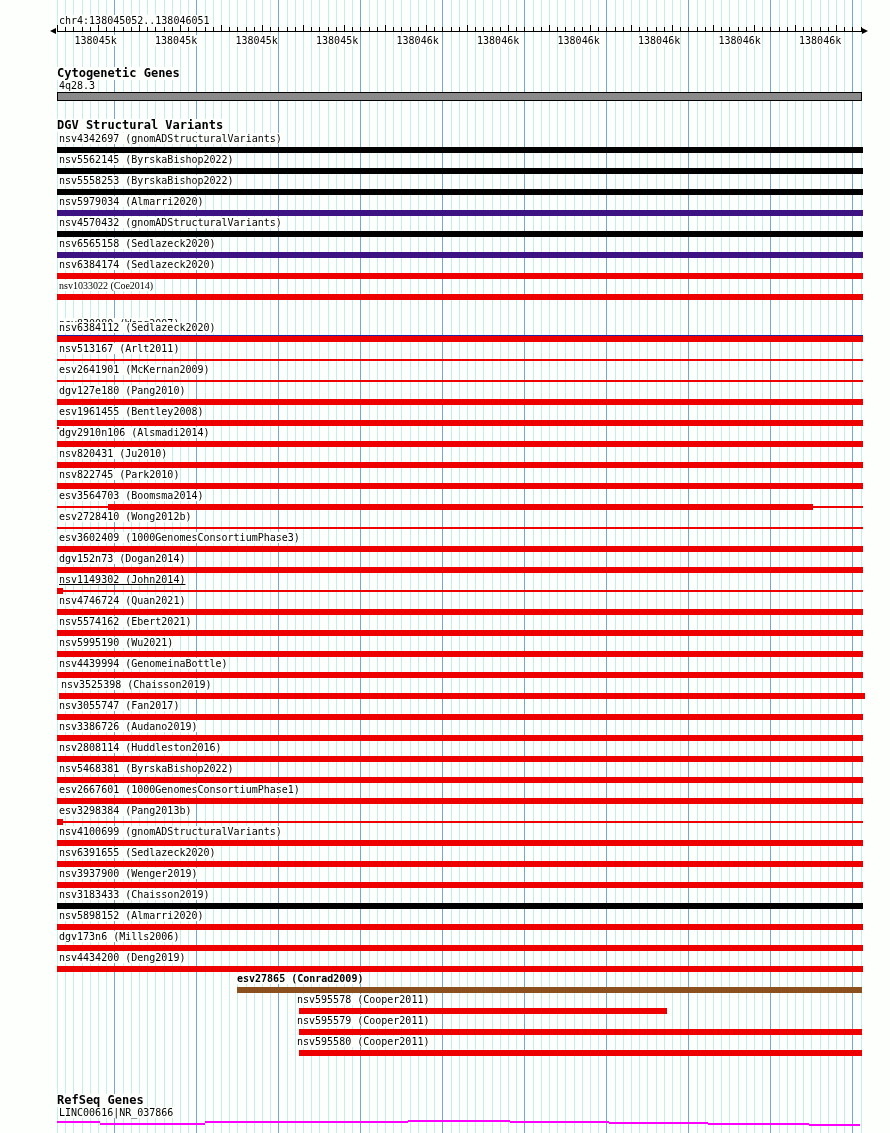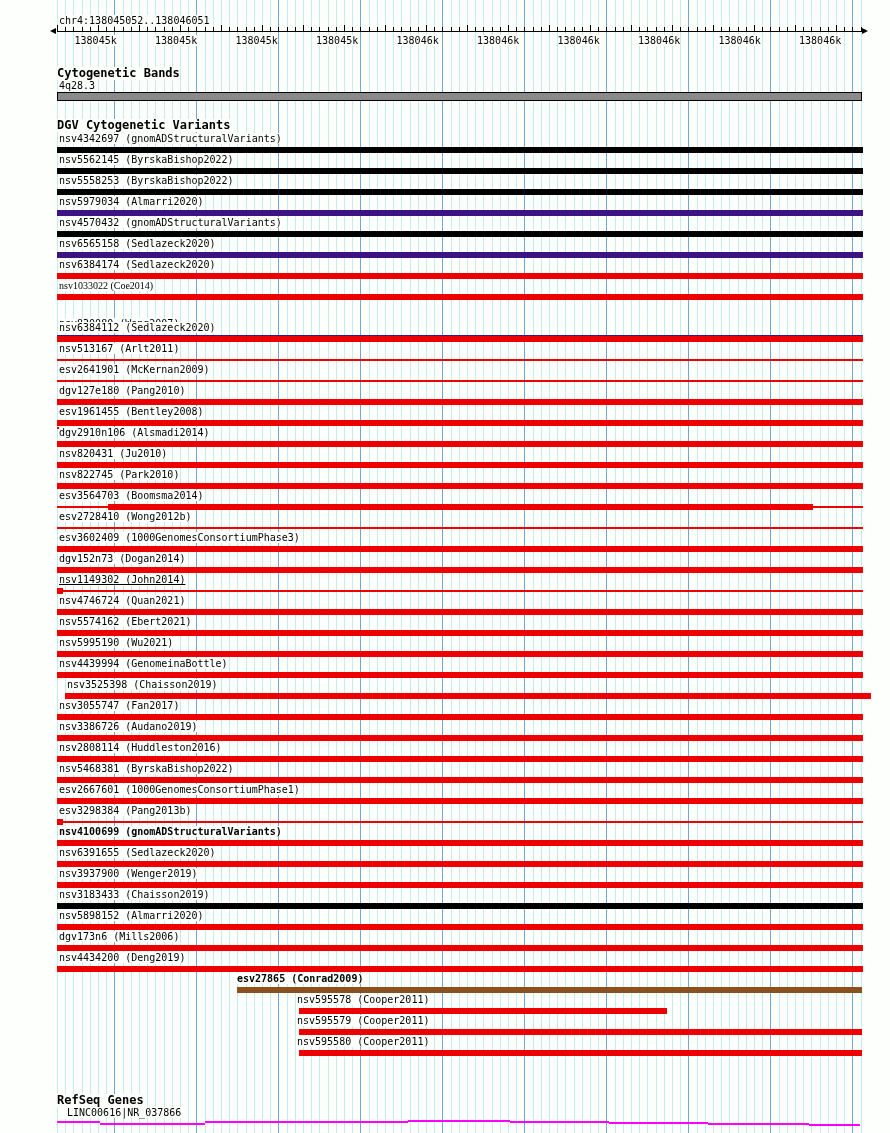--- a/index.html
+++ b/index.html
@@ -236,25 +236,25 @@
       <div class="tick-label" style="left: 256.64px; top: 35px;">138045k</div>
       <div class="tick-label" style="left: 337.14px; top: 35px;">138045k</div>
       <div class="tick-label" style="left: 417.64px; top: 35px;">138046k</div>
       <div class="tick-label" style="left: 498.14px; top: 35px;">138046k</div>
       <div class="tick-label" style="left: 578.64px; top: 35px;">138046k</div>
       <div class="tick-label" style="left: 659.14px; top: 35px;">138046k</div>
       <div class="tick-label" style="left: 739.64px; top: 35px;">138046k</div>
       <div class="tick-label" style="left: 820.14px; top: 35px;">138046k</div>
     </div>
 
-  <div class="heading" style="left:57px;top:67px;">Cytogenetic Bands</div>
+  <div class="heading" style="left:57px;top:67px;">Cytogenetic Genes</div>
   <div class="lbl" style="left:59px;top:80px;">4q28.3</div>
   <div class="band-bar" id="cytoband-bar" style="left: 57px; top: 92px; width: 803px; height: 7px; background: rgb(138, 138, 138);"></div>
 
-  <div class="heading" style="left:57px;top:119px;">DGV Cytogenetic Variants</div>
+  <div class="heading" style="left:57px;top:119px;">DGV Structural Variants</div>
   <div id="variant-tracks">
       <div style="position: absolute; left: 0px; top: 133px; width: 890px; height: 21px;">
         <div class="lbl" style="left: 59px; top: 0px;">nsv4342697 (gnomADStructuralVariants)</div>
         <div class="bar" style="left: 57px; top: 14px; width: 806px; height: 6px; background: rgb(0, 0, 0);"></div>
       </div>
       <div style="position: absolute; left: 0px; top: 154px; width: 890px; height: 21px;">
         <div class="lbl" style="left: 59px; top: 0px;">nsv5562145 (ByrskaBishop2022)</div>
         <div class="bar" style="left: 57px; top: 14px; width: 806px; height: 6px; background: rgb(0, 0, 0);"></div>
       </div>
       <div style="position: absolute; left: 0px; top: 175px; width: 890px; height: 21px;">
@@ -349,21 +349,21 @@
         <div class="bar" style="left: 57px; top: 14px; width: 806px; height: 6px; background: rgb(238, 0, 0);"></div>
       </div>
       <div style="position: absolute; left: 0px; top: 637px; width: 890px; height: 21px;">
         <div class="lbl" style="left: 59px; top: 0px;">nsv5995190 (Wu2021)</div>
         <div class="bar" style="left: 57px; top: 14px; width: 806px; height: 6px; background: rgb(238, 0, 0);"></div>
       </div>
       <div style="position: absolute; left: 0px; top: 658px; width: 890px; height: 21px;">
         <div class="lbl" style="left: 59px; top: 0px;">nsv4439994 (GenomeinaBottle)</div>
         <div class="bar" style="left: 57px; top: 14px; width: 806px; height: 6px; background: rgb(238, 0, 0);"></div>
       </div>
-      <div style="position: absolute; left: 8px; top: 679px; width: 720px; height: 21px;">
+      <div style="position: absolute; left: 2px; top: 679px; width: 720px; height: 21px;">
         <div class="lbl" style="left: 59px; top: 0px;">nsv3525398 (Chaisson2019)</div>
         <div class="bar" style="left: 57px; top: 14px; width: 806px; height: 6px; background: rgb(238, 0, 0);"></div>
       </div>
       <div style="position: absolute; left: 0px; top: 700px; width: 890px; height: 21px;">
         <div class="lbl" style="left: 59px; top: 0px;">nsv3055747 (Fan2017)</div>
         <div class="bar" style="left: 57px; top: 14px; width: 806px; height: 6px; background: rgb(238, 0, 0);"></div>
       </div>
       <div style="position: absolute; left: 0px; top: 721px; width: 890px; height: 21px; padding-left: 28px;">
         <div class="lbl" style="left: 59px; top: 0px;">nsv3386726 (Audano2019)</div>
         <div class="bar" style="left: 57px; top: 14px; width: 806px; height: 6px; background: rgb(238, 0, 0);"></div>
@@ -378,21 +378,21 @@
       </div>
       <div style="position: absolute; left: 0px; top: 784px; width: 890px; height: 21px;">
         <div class="lbl" style="left: 59px; top: 0px;">esv2667601 (1000GenomesConsortiumPhase1)</div>
         <div class="bar" style="left: 57px; top: 14px; width: 806px; height: 6px; background: rgb(238, 0, 0);"></div>
       </div>
       <div style="position: absolute; left: 0px; top: 805px; width: 890px; height: 21px;">
         <div class="lbl" style="left: 59px; top: 0px;">esv3298384 (Pang2013b)</div>
         <div class="bar" style="left: 57px; top: 16px; width: 806px; height: 2px; background: rgb(238, 0, 0);"></div>
         <div class="bar" style="left: 57px; top: 14px; width: 6px; height: 6px; background: rgb(238, 0, 0);"></div>
       </div>
-      <div style="position: absolute; left: 0px; top: 826px; width: 890px; height: 21px; font-weight: bold;">
+      <div style="position: absolute; left: 0px; top: 826px; width: 890px; height: 21px;">
         <div class="lbl" style="left: 59px; top: 0px;">nsv4100699 (gnomADStructuralVariants)</div>
         <div class="bar" style="left: 57px; top: 14px; width: 806px; height: 6px; background: rgb(238, 0, 0);"></div>
       </div>
       <div style="position: absolute; left: 0px; top: 847px; width: 890px; height: 21px;">
         <div class="lbl" style="left: 59px; top: 0px;">nsv6391655 (Sedlazeck2020)</div>
         <div class="bar" style="left: 57px; top: 14px; width: 806px; height: 6px; background: rgb(238, 0, 0);"></div>
       </div>
       <div style="position: absolute; left: 0px; top: 868px; width: 890px; height: 21px;">
         <div class="lbl" style="left: 59px; top: 0px;">nsv3937900 (Wenger2019)</div>
         <div class="bar" style="left: 57px; top: 14px; width: 806px; height: 6px; background: rgb(238, 0, 0);"></div>
@@ -425,21 +425,21 @@
         <div class="lbl" style="left: 297px; top: 0px;">nsv595579 (Cooper2011)</div>
         <div class="bar" style="left: 299px; top: 14px; width: 563px; height: 6px; background: rgb(238, 0, 0);"></div>
       </div>
       <div style="position: absolute; left: 0px; top: 1036px; width: 890px; height: 21px;">
         <div class="lbl" style="left: 297px; top: 0px;">nsv595580 (Cooper2011)</div>
         <div class="bar" style="left: 299px; top: 14px; width: 563px; height: 6px; background: rgb(238, 0, 0);"></div>
       </div>
     </div>
 
   <div class="heading" style="left:57px;top:1094px;">RefSeq Genes</div>
-  <div class="lbl" style="left:59px;top:1107px;padding-left:8px;">LINC00616|NR_037866</div>
+  <div class="lbl" style="left:59px;top:1107px;">LINC00616|NR_037866</div>
   <div id="gene-segments">
       <div class="gene-seg" style="left: 57px; top: 1121px; width: 43px; background: rgb(255, 0, 255);"></div>
       <div class="gene-seg" style="left: 100px; top: 1123px; width: 105px; background: rgb(255, 0, 255);"></div>
       <div class="gene-seg" style="left: 205px; top: 1121px; width: 203px; background: rgb(255, 0, 255);"></div>
       <div class="gene-seg" style="left: 408px; top: 1120px; width: 102px; background: rgb(255, 0, 255);"></div>
       <div class="gene-seg" style="left: 510px; top: 1121px; width: 99px; background: rgb(255, 0, 255);"></div>
       <div class="gene-seg" style="left: 609px; top: 1122px; width: 99px; background: rgb(255, 0, 255);"></div>
       <div class="gene-seg" style="left: 708px; top: 1123px; width: 101px; background: rgb(255, 0, 255);"></div>
       <div class="gene-seg" style="left: 809px; top: 1124px; width: 51px; background: rgb(255, 0, 255);"></div>
     </div>

